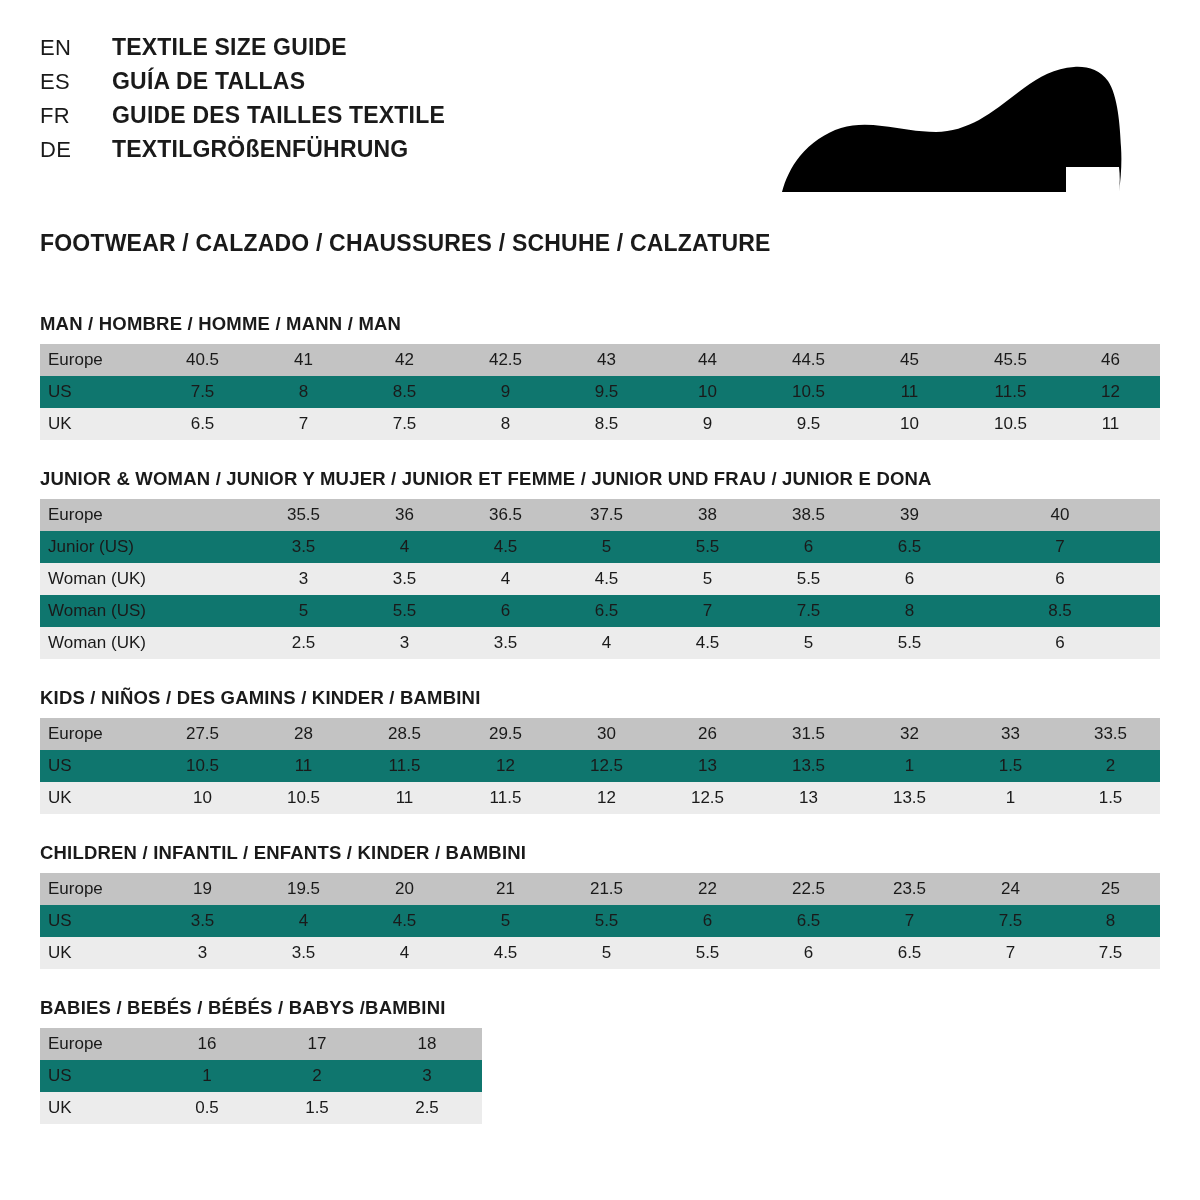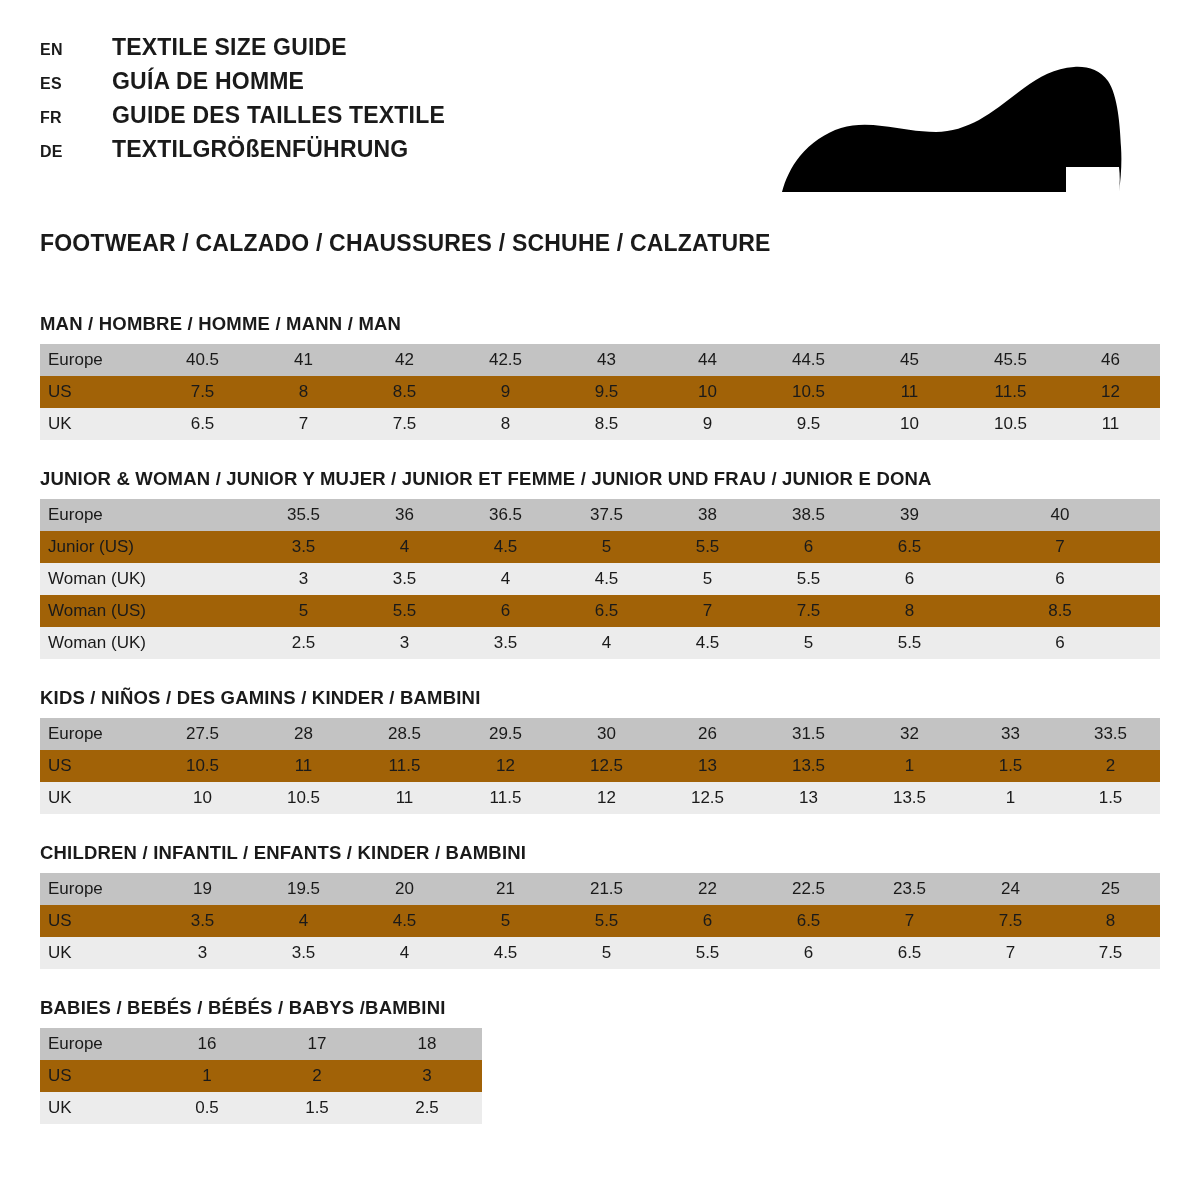--- a/index.html
+++ b/index.html
@@ -32,22 +32,22 @@
   .lang-block {
     display: block;
   }
   .lang-row {
     display: flex;
     align-items: baseline;
     margin-bottom: 7px;
   }
   .lang-code {
     width: 72px;
-    font-size: 16px;
-    font-weight: bold;
+    font-size: 22px;
+    font-weight: normal;
     letter-spacing: 0.3px;
   }
   .lang-text {
     font-size: 23px;
     font-weight: bold;
     letter-spacing: 0.2px;
   }
 
   .shoe-wrap {
     width: 360px;
@@ -92,21 +92,21 @@
   }
   table.size-table td.label {
     text-align: left;
     padding-left: 8px;
   }
   tr.head td {
     background: #c3c3c3;
     font-weight: normal;
   }
   tr.odd td {
-    background: #a16207;
+    background: #0f766e;
   }
   tr.even td {
     background: #ececec;
   }
 
   
   .w-full { width: 1120px; }
   .w-babies { width: 442px; }
 </style>
 </head>
@@ -116,21 +116,21 @@
 
   <div class="header">
 
     <div class="lang-block">
       <div class="lang-row">
         <span class="lang-code">EN</span>
         <span class="lang-text">TEXTILE SIZE GUIDE</span>
       </div>
       <div class="lang-row">
         <span class="lang-code">ES</span>
-        <span class="lang-text">GUÍA DE HOMME</span>
+        <span class="lang-text">GUÍA DE TALLAS</span>
       </div>
       <div class="lang-row">
         <span class="lang-code">FR</span>
         <span class="lang-text">GUIDE DES TAILLES TEXTILE</span>
       </div>
       <div class="lang-row">
         <span class="lang-code">DE</span>
         <span class="lang-text">TEXTILGRÖßENFÜHRUNG</span>
       </div>
     </div>

